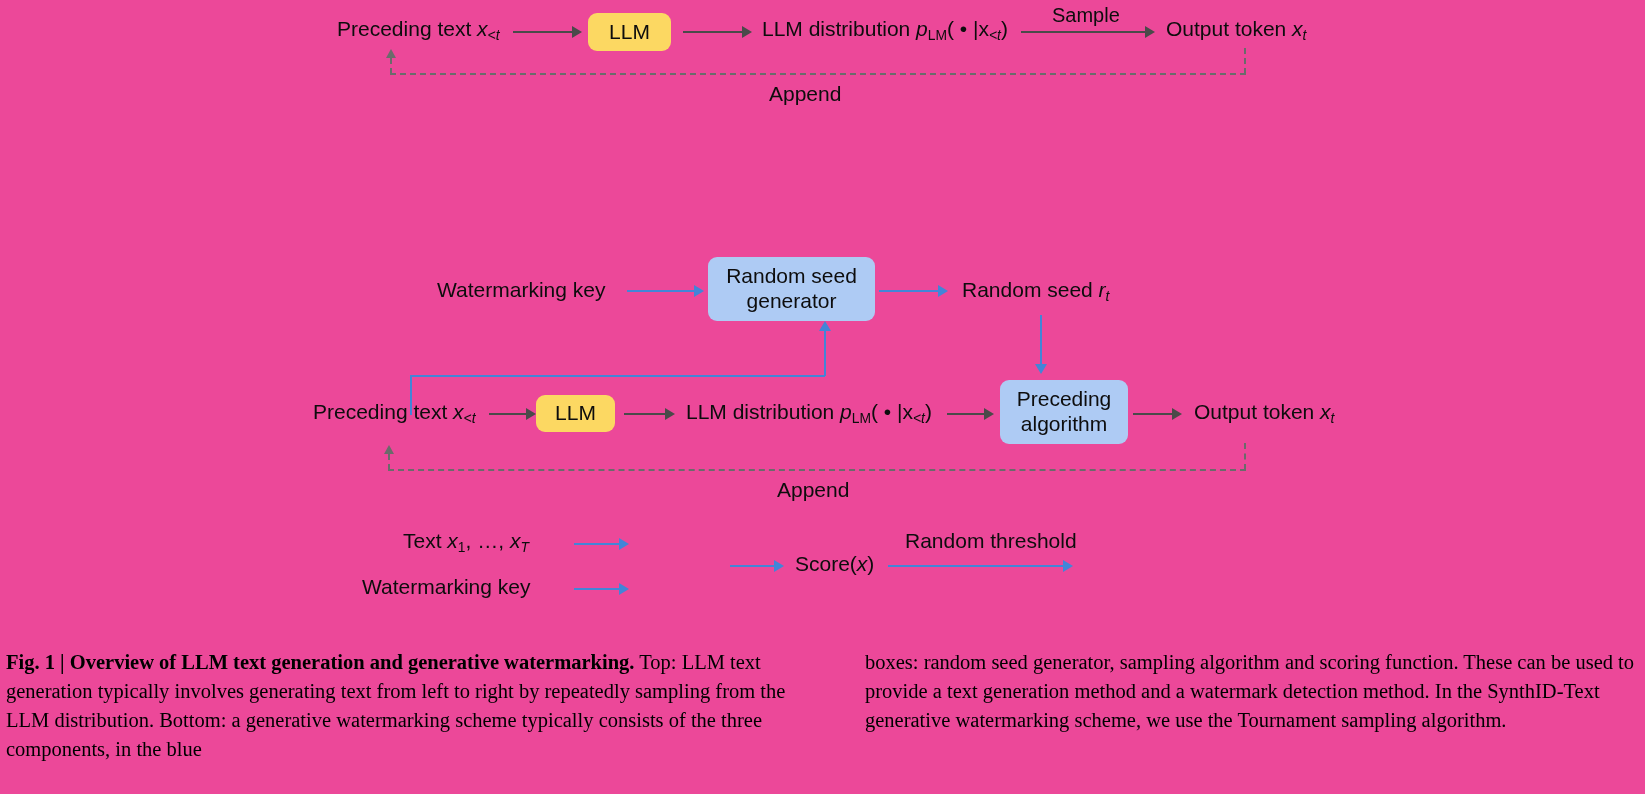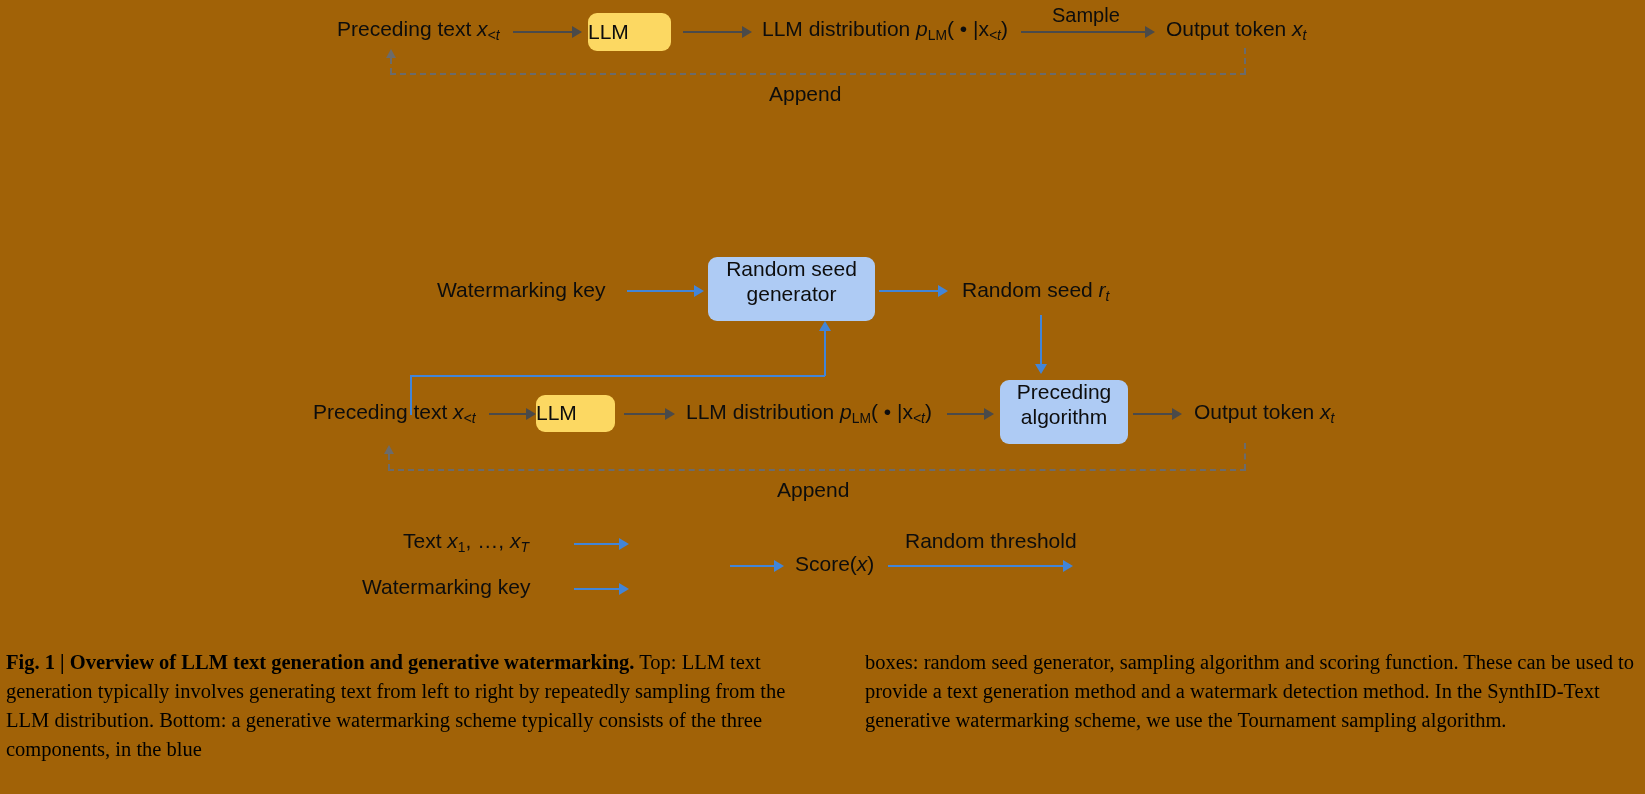--- a/index.html
+++ b/index.html
@@ -4,21 +4,21 @@
 <style>
   html, body {
     margin: 0;
     padding: 0;
     background: #ffffff;
   }
   #page {
     position: relative;
     width: 1645px;
     height: 794px;
-    background: #a16207;
+    background: #ec4899;
     font-family: "Liberation Sans", sans-serif;
     color: #111111;
     overflow: hidden;
   }
   .abs { position: absolute; }
   .lbl {
     font-family: "Liberation Sans", sans-serif;
     font-size: 21px;
     color: #0d0d0d;
     white-space: nowrap;
@@ -32,20 +32,21 @@
     top: 0.32em;
     font-style: italic;
   }
   .lbl sub.up { font-style: normal; }
 
   
   .box {
     position: absolute;
     display: flex;
     align-items: center;
+    justify-content: center;
     text-align: center;
     border-radius: 9px;
     font-size: 21px;
     line-height: 1.18;
     font-family: "Liberation Sans", sans-serif;
     color: #0d0d0d;
   }
   .box-yellow { background: #FCD862; }
   .box-blue   { background: #AECBF4; }
 

